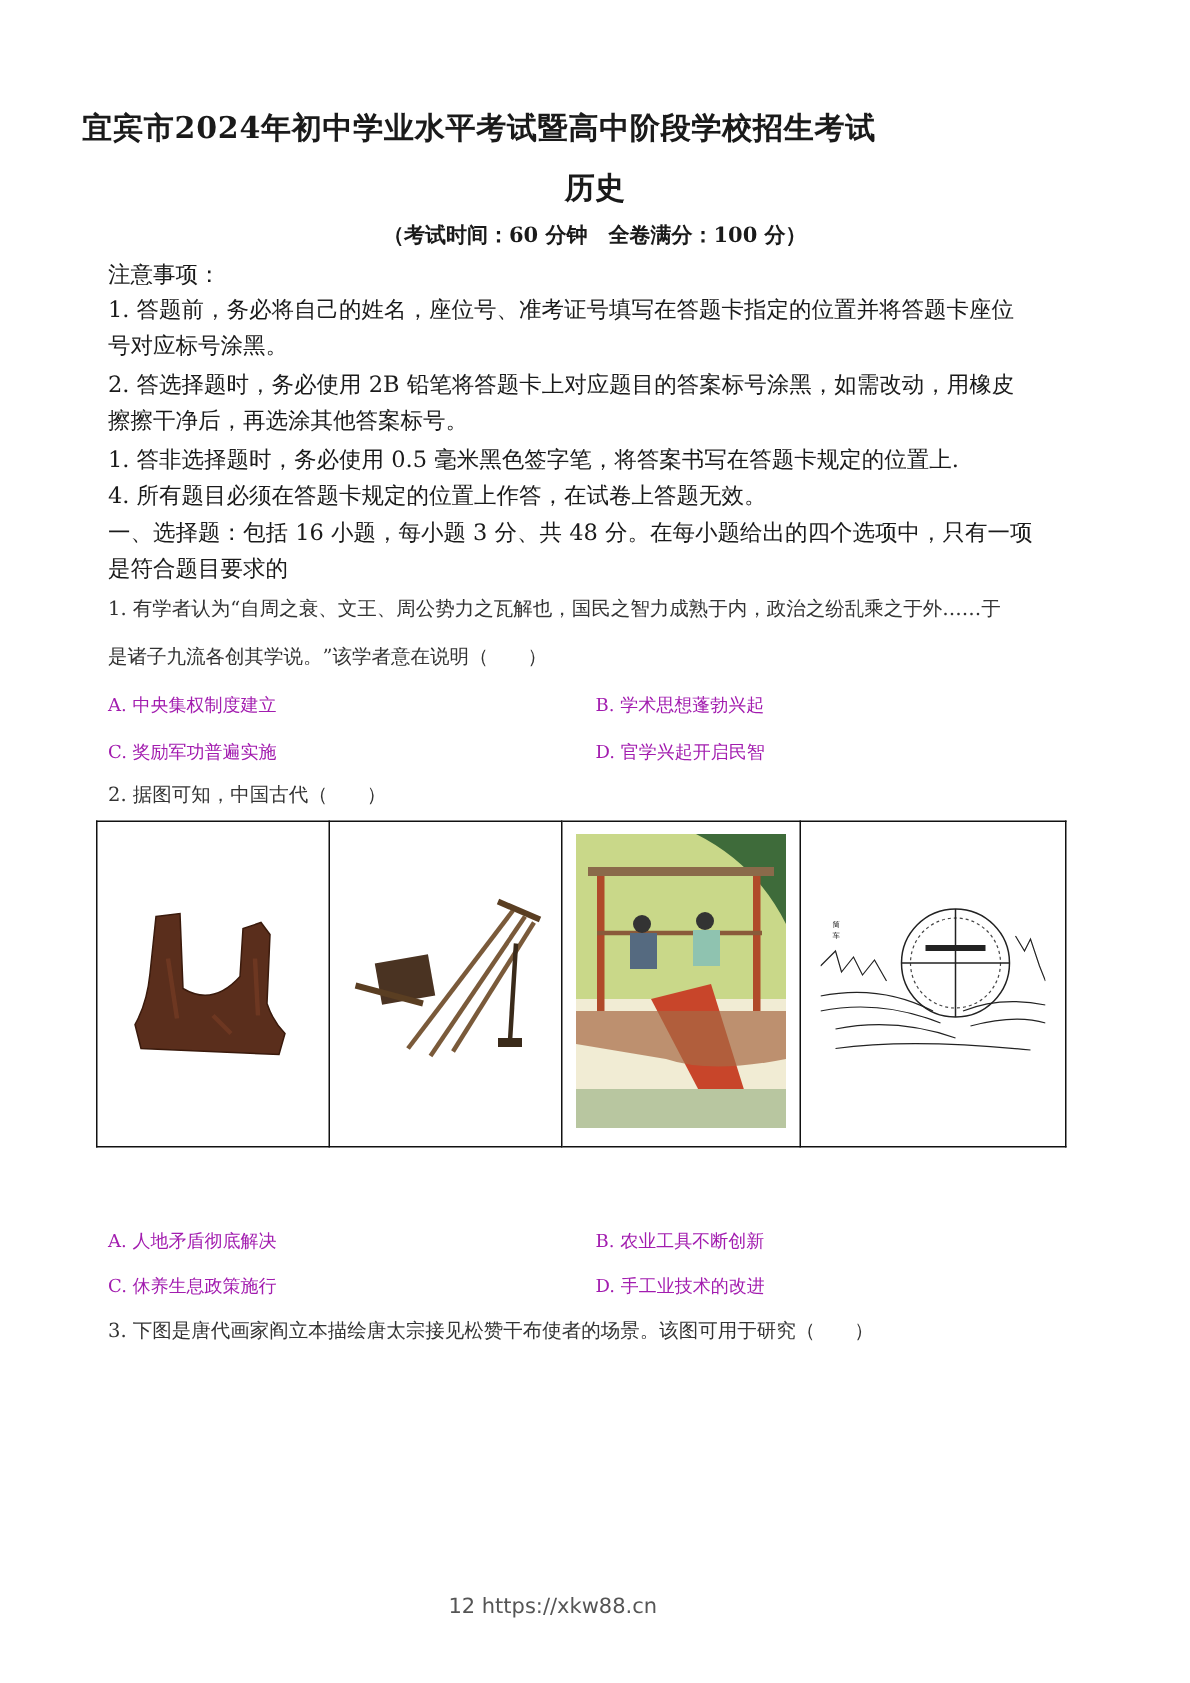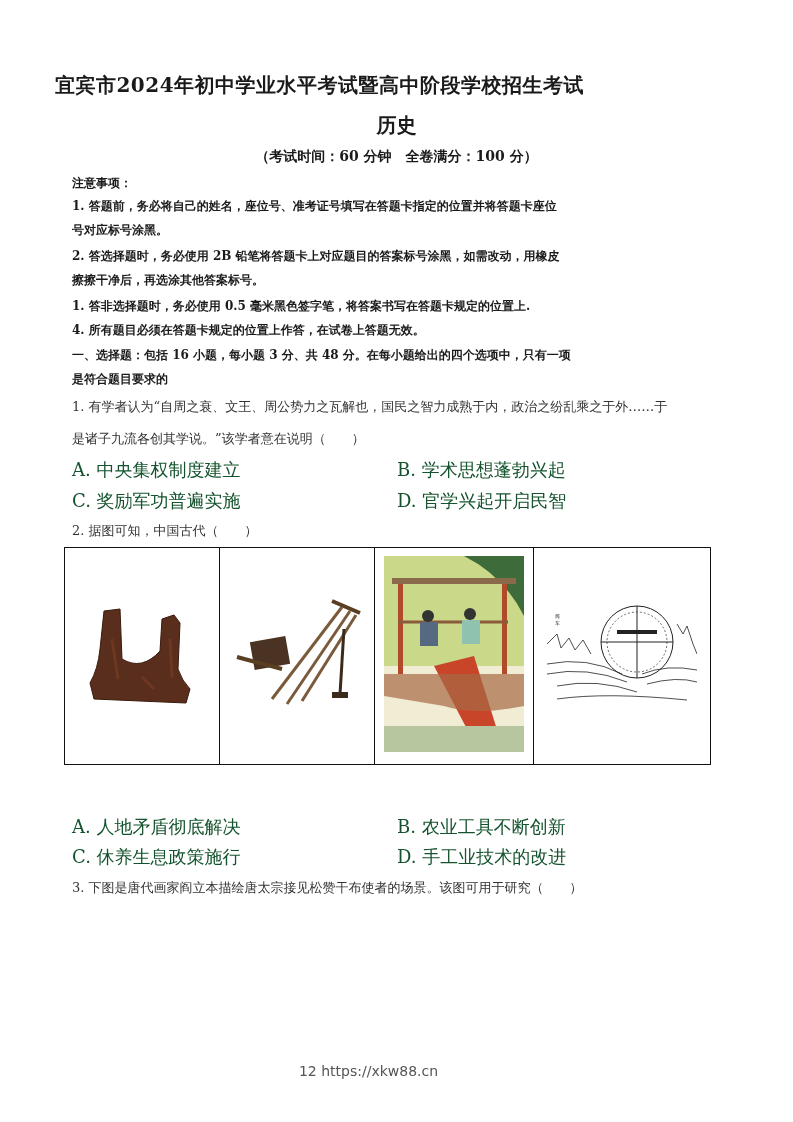--- a/index.html
+++ b/index.html
@@ -2,23 +2,23 @@
 <html><head>
   <meta charset="utf-8">
   <style>
     html, body { margin: 0; padding: 0; background: #ffffff; }
     body { width: 793px; height: 1122px; position: relative; overflow: hidden;
            font-family: "DejaVu Serif", "Liberation Serif", serif; color: #1a1a1a; }
     .abs { position: absolute; }
     .title { left: 0; width: 639px; top: 72px; text-align: center; font-size: 20px; font-weight: bold; letter-spacing: 0.5px; }
     .subject { left: 0; width: 793px; top: 112px; text-align: center; font-size: 20px; font-weight: bold; }
     .meta { left: 0; width: 793px; top: 148px; text-align: center; font-size: 14px; font-weight: bold; }
-    .bold-line { left: 72px; width: 660px; font-size: 12px; font-weight: bold; line-height: 20px; }
+    .bold-line { left: 72px; width: 660px; font-size: 15px; font-weight: normal; line-height: 20px; }
     .q-line { left: 72px; width: 660px; font-size: 13px; line-height: 18px; color: #333; }
-    .opt { font-size: 18px; color: #14532d; line-height: 18px; text-align: right; }
+    .opt { font-size: 12px; color: #a21caf; line-height: 18px; text-align: right; }
     table.figtab { position: absolute; left: 64px; top: 547px; border-collapse: collapse; }
     table.figtab td { border: 1.5px solid #111; padding: 0; vertical-align: middle; }
     .imgcell { height: 216px; text-align: center; }
     .capcell { height: 40px; font-size: 13px; color: #333; padding-left: 6px !important; text-align: left; }
     .footer { left: 0; width: 737px; top: 1063px; text-align: center; font-family: "DejaVu Sans", "Liberation Sans", sans-serif; font-size: 14px; color: #555; }
   </style>
 </head>
 <body>
 
 <div class="abs title">宜宾市2024年初中学业水平考试暨高中阶段学校招生考试</div>

